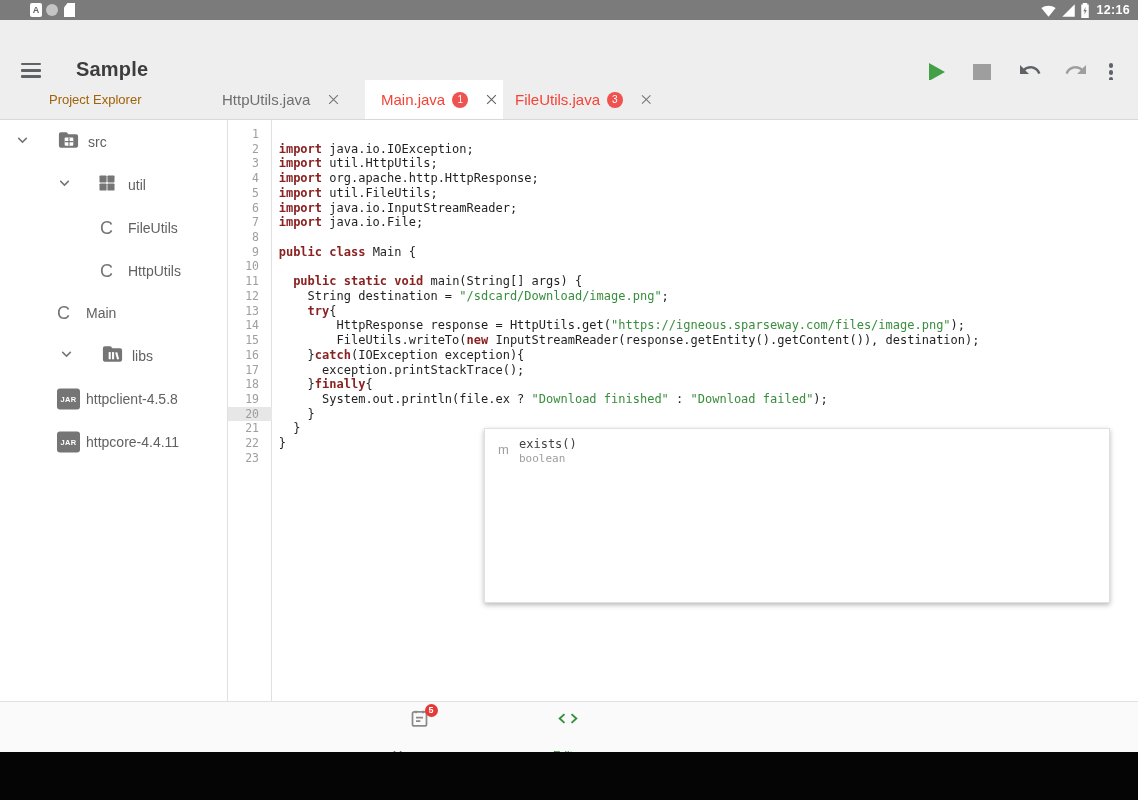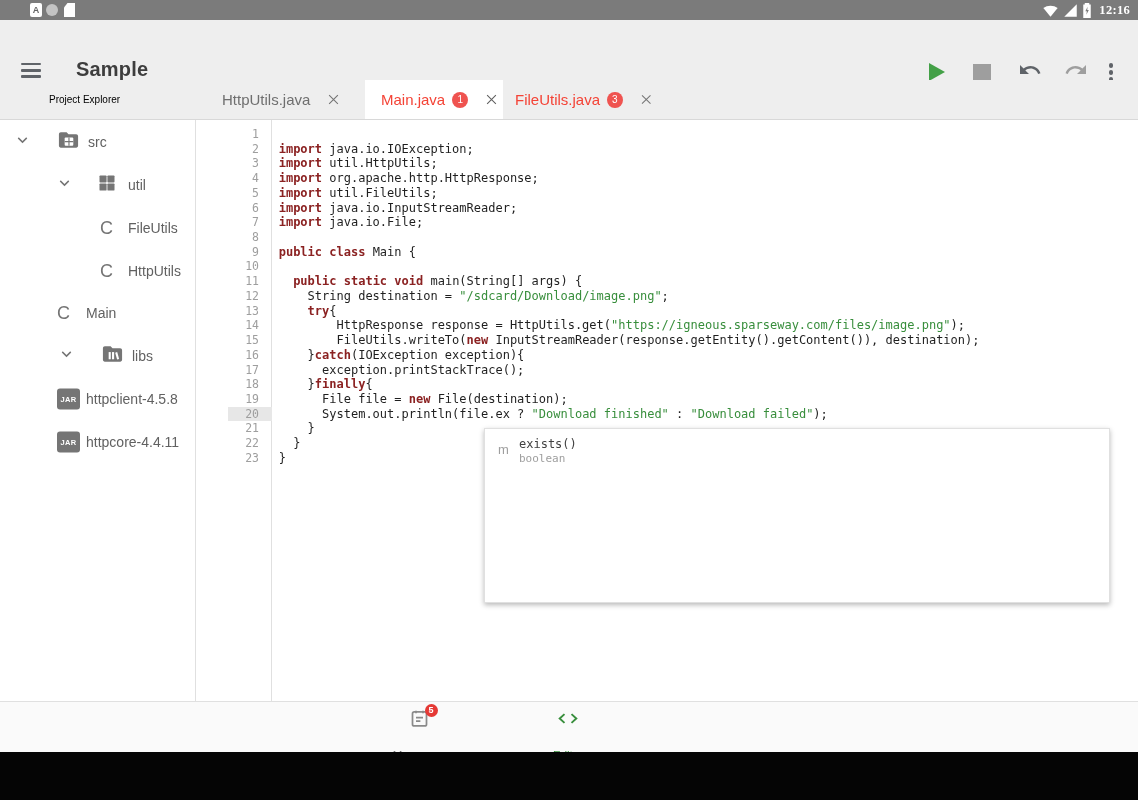--- a/index.html
+++ b/index.html
@@ -6,53 +6,53 @@
   html,body { width:1138px; height:800px; overflow:hidden; background:#fff;
     font-family:"Liberation Sans", sans-serif; }
 
   
   #statusbar { position:absolute; left:0; top:0; width:1138px; height:20px; background:#7b7b7b; z-index:50; }
   .sb-appicon { position:absolute; left:30px; top:3px; width:12px; height:14px; background:#fff; border-radius:2px;
     color:#666; font-size:9px; font-weight:bold; text-align:center; line-height:14px; }
   .sb-dot { position:absolute; left:46px; top:4px; width:12px; height:12px; border-radius:50%; background:#c4c4c4; }
   .sb-sim { position:absolute; left:64px; top:3px; width:11px; height:14px; background:#fff;
     clip-path:polygon(32% 0,100% 0,100% 100%,0 100%,0 32%); }
-  .sb-right { position:absolute; right:8px; top:0; height:20px; display:flex; align-items:center; gap:4px;font-family:Liberation Serif, serif; }
+  .sb-right { position:absolute; right:8px; top:0; height:20px; display:flex; align-items:center; gap:4px; }
   .sb-time { color:#fff; font-size:12.5px; font-weight:bold; letter-spacing:.3px; margin-left:3px; }
   .sb-right svg { display:block; }
 
   
   #toolbar { position:absolute; left:0; top:20px; width:1138px; height:60px; background:#eeeeee; }
   #menu-btn { position:absolute; left:21px; top:43px; width:20px; height:15px; cursor:pointer; }
   #menu-btn span { display:block; height:2.4px; background:#5f6368; margin-bottom:3.8px; border-radius:1px; }
   #app-title { position:absolute; left:76px; top:38px; font-size:20px; font-weight:bold; color:#3d3d3d; letter-spacing:.2px; }
   .tb-play { position:absolute; left:929px; top:43px; width:0; height:0;
     border-top:9.5px solid transparent; border-bottom:9.5px solid transparent; border-left:16px solid #43a047; }
   .tb-stop { position:absolute; left:973px; top:44px; width:18px; height:18px; background:#9e9e9e; }
   .tb-undo { position:absolute; left:1017px; top:42px; }
   .tb-redo { position:absolute; left:1063px; top:42px; }
   .tb-dots { position:absolute; left:1107px; top:43px; width:8px; }
   .tb-dots i { display:block; width:4.5px; height:4.5px; background:#5f6368; border-radius:50%; margin:0 auto 2.6px auto; }
 
   
   #tabbar { position:absolute; left:0; top:80px; width:1138px; height:40px; background:#eeeeee; border-bottom:1px solid #d8d8d8; }
   #explorer-label { position:absolute; left:49px; top:0; height:39px; display:flex; align-items:center;
-    font-size:10px; color:#000000; cursor:pointer; }
+    font-size:13px; color:#a16207; cursor:pointer; }
   .tab { position:absolute; top:0; height:39px; display:flex; align-items:center; cursor:pointer; }
   .tab.active { background:#fff; }
   .tab .tlabel { font-size:15px; color:#6f6f6f; }
   .tab.mod .tlabel { color:#f44336; }
   .tab .badge { width:16px; height:16px; border-radius:50%; background:#ef5350; color:#fff; font-size:10px;
     line-height:16px; text-align:center; margin-left:7px; }
   .tab svg.x { margin-left:16px; }
   .tab svg.x path { stroke:#757575; stroke-width:1.7; fill:none; }
   .tab.active svg.x path { stroke:#616161; }
 
   
-  #sidebar { position:absolute; left:0; top:120px; width:196px; height:581px; background:#fff; border-right:1px solid #e0e0e0; }
+  #sidebar { position:absolute; left:0; top:120px; width:228px; height:581px; background:#fff; border-right:1px solid #e0e0e0; }
   .trow { position:absolute; left:0; width:228px; height:43px; cursor:pointer; }
   .trow .tr-el { position:absolute; top:50%; transform:translateY(-50%); }
   .trow .tr-label { font-size:14px; color:#616161; white-space:nowrap; }
   .chev path { fill:none; stroke:#757575; stroke-width:2; }
   .cls-c { font-size:18px; color:#757575; font-weight:400; line-height:18px; }
   .jar { width:23px; height:21px; background:#757575; border-radius:3px; color:#fff; font-size:7.5px; font-weight:bold;
     text-align:center; line-height:21px; letter-spacing:.3px; }
 
   #gutter { position:absolute; left:228px; top:120px; width:44px; height:581px; background:#fff; border-right:1px solid #e0e0e0; }
   #gutter-nums { position:absolute; left:0; top:7px; width:44px; }
@@ -258,21 +258,20 @@
       <div class="cline"><span class="k">public</span><span class="p"> </span><span class="k">class</span><span class="p"> Main {</span></div>
       <div class="cline"></div>
       <div class="cline"><span class="p">  </span><span class="k">public</span><span class="p"> </span><span class="k">static</span><span class="p"> </span><span class="k">void</span><span class="p"> main(String[] args) {</span></div>
       <div class="cline"><span class="p">    String destination = </span><span class="s">"/sdcard/Download/image.png"</span><span class="p">;</span></div>
       <div class="cline"><span class="p">    </span><span class="k">try</span><span class="p">{</span></div>
       <div class="cline"><span class="p">        HttpResponse response = HttpUtils.get(</span><span class="s">"https://igneous.sparseway.com/files/image.png"</span><span class="p">);</span></div>
       <div class="cline"><span class="p">        FileUtils.writeTo(</span><span class="k">new</span><span class="p"> InputStreamReader(response.getEntity().getContent()), destination);</span></div>
       <div class="cline"><span class="p">    }</span><span class="k">catch</span><span class="p">(IOException exception){</span></div>
       <div class="cline"><span class="p">      exception.printStackTrace();</span></div>
       <div class="cline"><span class="p">    }</span><span class="k">finally</span><span class="p">{</span></div>
-      <div class="cline"><span class="p">      File file = </span><span class="k">new</span><span class="p"> File(destination);</span></div>
       <div class="cline"><span class="p">      System.out.println(file.ex ? </span><span class="s">"Download finished"</span><span class="p"> : </span><span class="s">"Download failed"</span><span class="p">);</span></div>
       <div class="cline"><span class="p">    }</span></div>
       <div class="cline"><span class="p">  }</span></div>
       <div class="cline"><span class="p">}</span></div>
     </div>
   </div>
 
 <div id="popup">
     <div class="ac-item">
       <span class="ac-kind">m</span>

